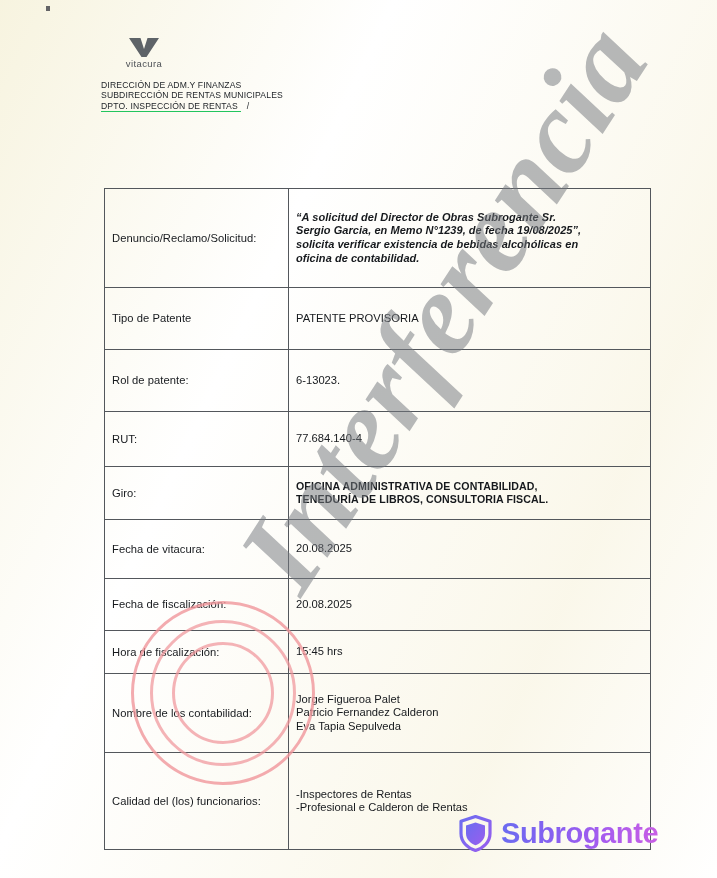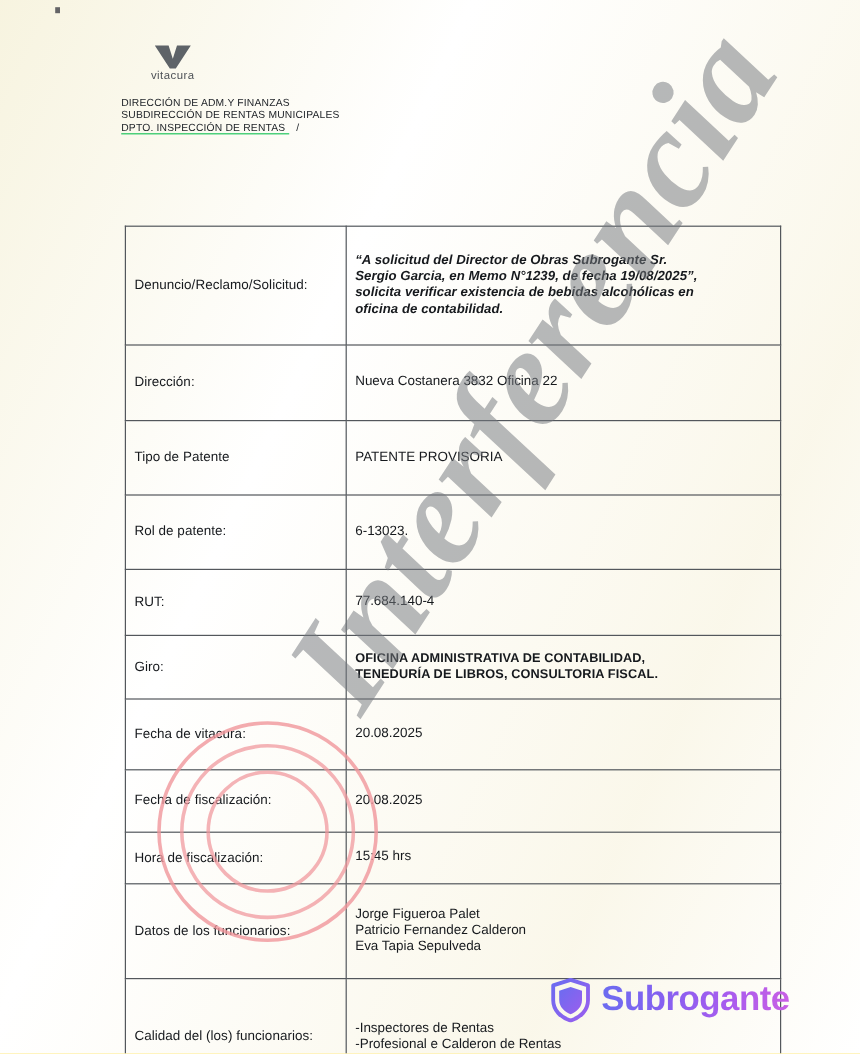--- a/index.html
+++ b/index.html
@@ -260,26 +260,20 @@
       <tr class="r-denuncio">
         <td class="lbl">Denuncio/Reclamo/Solicitud:</td>
         <td class="val quote">
           <span class="ln">“A solicitud del Director de Obras Subrogante Sr.</span>
           <span class="ln">Sergio Garcia, en Memo N°1239, de fecha 19/08/2025”,</span>
           <span class="ln">solicita verificar existencia de bebidas alcohólicas en</span>
           <span class="ln">oficina de contabilidad.</span>
         </td>
       </tr>
 
-      <tr class="r-direccion">
-        <td class="lbl">Dirección:</td>
-        <td class="val">
-          <span class="ln">Nueva Costanera 3832 Oficina 22</span>
-        </td>
-      </tr>
 
       <tr class="r-tipo">
         <td class="lbl">Tipo de Patente</td>
         <td class="val">
           <span class="ln">PATENTE PROVISORIA</span>
         </td>
       </tr>
 
       <tr class="r-rol">
         <td class="lbl">Rol de patente:</td>
@@ -319,21 +313,21 @@
       </tr>
 
       <tr class="r-hora">
         <td class="lbl">Hora de fiscalización:</td>
         <td class="val">
           <span class="ln">15:45 hrs</span>
         </td>
       </tr>
 
       <tr class="r-nombres">
-        <td class="lbl">Datos de los funcionarios:</td>
+        <td class="lbl">Nombre de los contabilidad:</td>
         <td class="val">
           <span class="ln">Jorge Figueroa Palet</span>
           <span class="ln">Patricio Fernandez Calderon</span>
           <span class="ln">Eva Tapia Sepulveda</span>
         </td>
       </tr>
 
       <tr class="r-calidad">
         <td class="lbl">Calidad del (los) funcionarios:</td>
         <td class="val">

